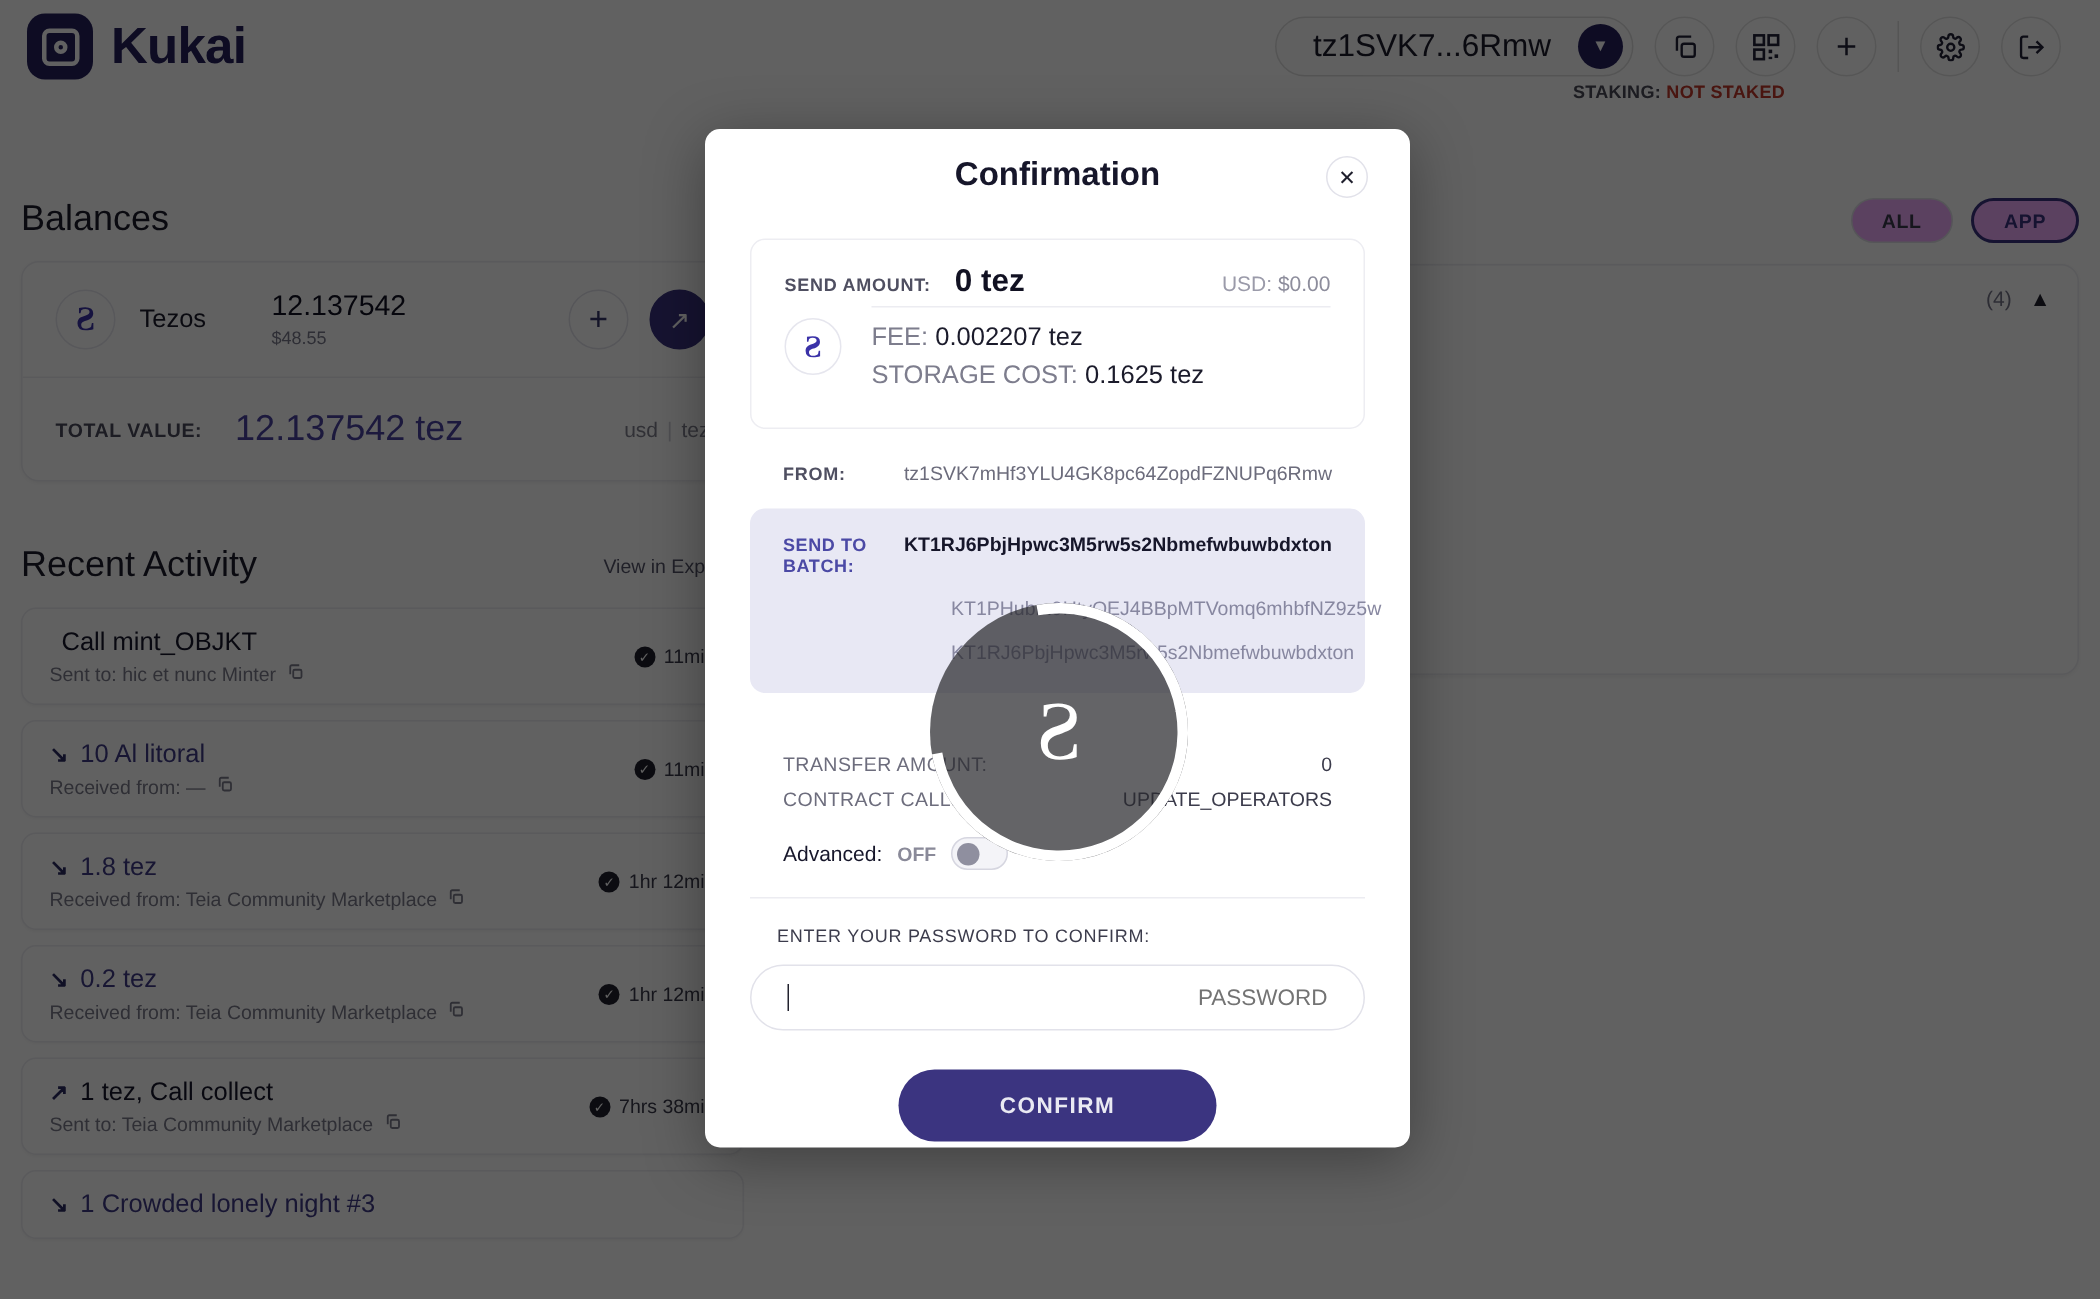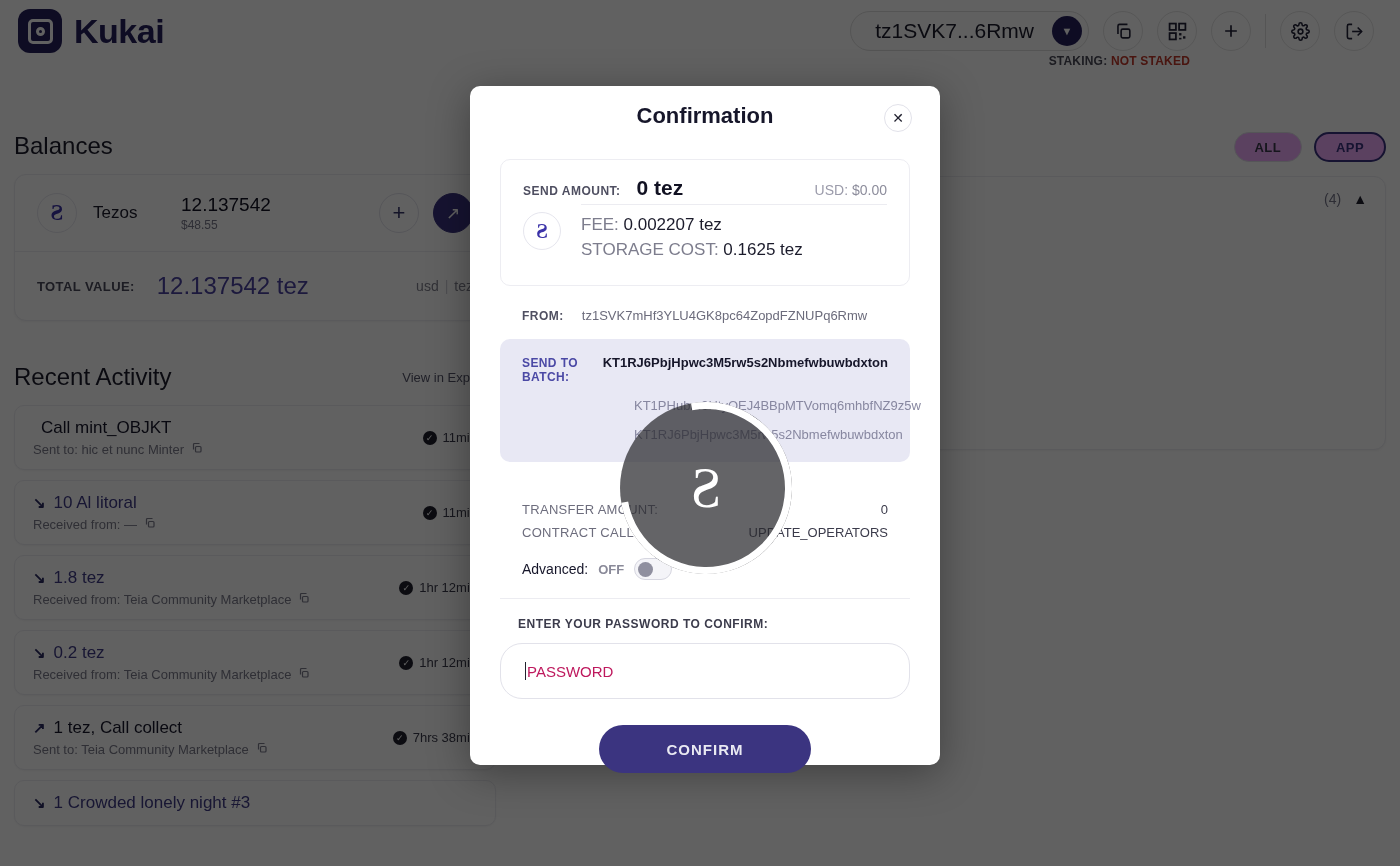--- a/index.html
+++ b/index.html
@@ -218,21 +218,21 @@
   .amt-val { font-size: 21px; font-weight: 700; color: #111122; }
   .amt-usd { margin-left: auto; font-size: 14px; color: #8d8d9c; }
   .amt-usd b { color: #9b9baa; font-weight: 400; }
   .amt-body { display: flex; gap: 20px; margin-top: 4px; }
   .amt-body .token-icon { width: 38px; height: 38px; font-size: 21px; margin-top: 8px; }
   .amt-lines { flex: 1; border-top: 1px solid #ececf1; padding-top: 10px; }
   .fee-line { font-size: 17px; color: #7d7d8d; margin-bottom: 5px; }
   .fee-line b { color: #1b1b2b; font-weight: 400; }
 
   .from-row {
-    display: flex; align-items: center; gap: 18px; padding: 22px 22px 16px 22px;
+    display: flex; align-items: center; gap: 18px; padding: 22px 22px 16px 22px; justify-content: space-between;
   }
   .from-row .val { font-size: 13px; color: #6c6c7c; }
 
   .batch-box {
     background: #e8e8f4; border-radius: 10px; padding: 16px 22px 20px 22px;
   }
   .batch-top { display: flex; gap: 14px; align-items: baseline; }
   .batch-lbl { font-size: 12px; font-weight: 700; letter-spacing: .4px; color: #4b49a5; }
   .batch-main { font-size: 13px; font-weight: 700; color: #16162a; }
   .batch-sub { font-size: 13px; color: #8787a0; margin-top: 14px; padding-left: 112px; }
@@ -248,27 +248,27 @@
   .adv-state { font-size: 13px; color: #8a8a99; font-weight: 700; }
   .toggle {
     width: 38px; height: 22px; border-radius: 11px;
     border: 1px solid #d6d6e0; background: #f4f4f8;
     display: flex; align-items: center; padding: 0 3px;
   }
   .toggle .knob { width: 15px; height: 15px; border-radius: 50%; background: #8f8f9f; }
 
   .modal-sep { border-top: 1px solid #ececf1; margin: 18px 0 0 0; }
   .pw-label {
-    font-size: 12px; font-weight: 700; letter-spacing: .5px;
+    font-size: 12px; font-weight: 400; letter-spacing: .5px;
     color: #3c3c4c; margin-top: 18px; padding-left: 18px;
   }
   .pw-input {
-    margin-top: 12px; height: 56px; border: 1px solid #e2e2ea; border-radius: 22px;
+    margin-top: 12px; height: 44px; border: 1px solid #e2e2ea; border-radius: 22px;
     display: flex; align-items: center; padding: 0 24px;
-    font-size: 15px; color: #be185d;
+    font-size: 15px; color: #737373; justify-content: space-between;
   }
   .pw-caret {
     display: inline-block; width: 1px; height: 18px; background: #22222e; margin-right: 1px;
   }
   .confirm-btn {
     margin: 26px auto 0 auto; width: 212px; height: 48px; border-radius: 24px;
     background: #3b3480; color: #e9e9f2;
     font-size: 15px; font-weight: 700; letter-spacing: 1px;
     display: flex; align-items: center; justify-content: center;
     border: none;

